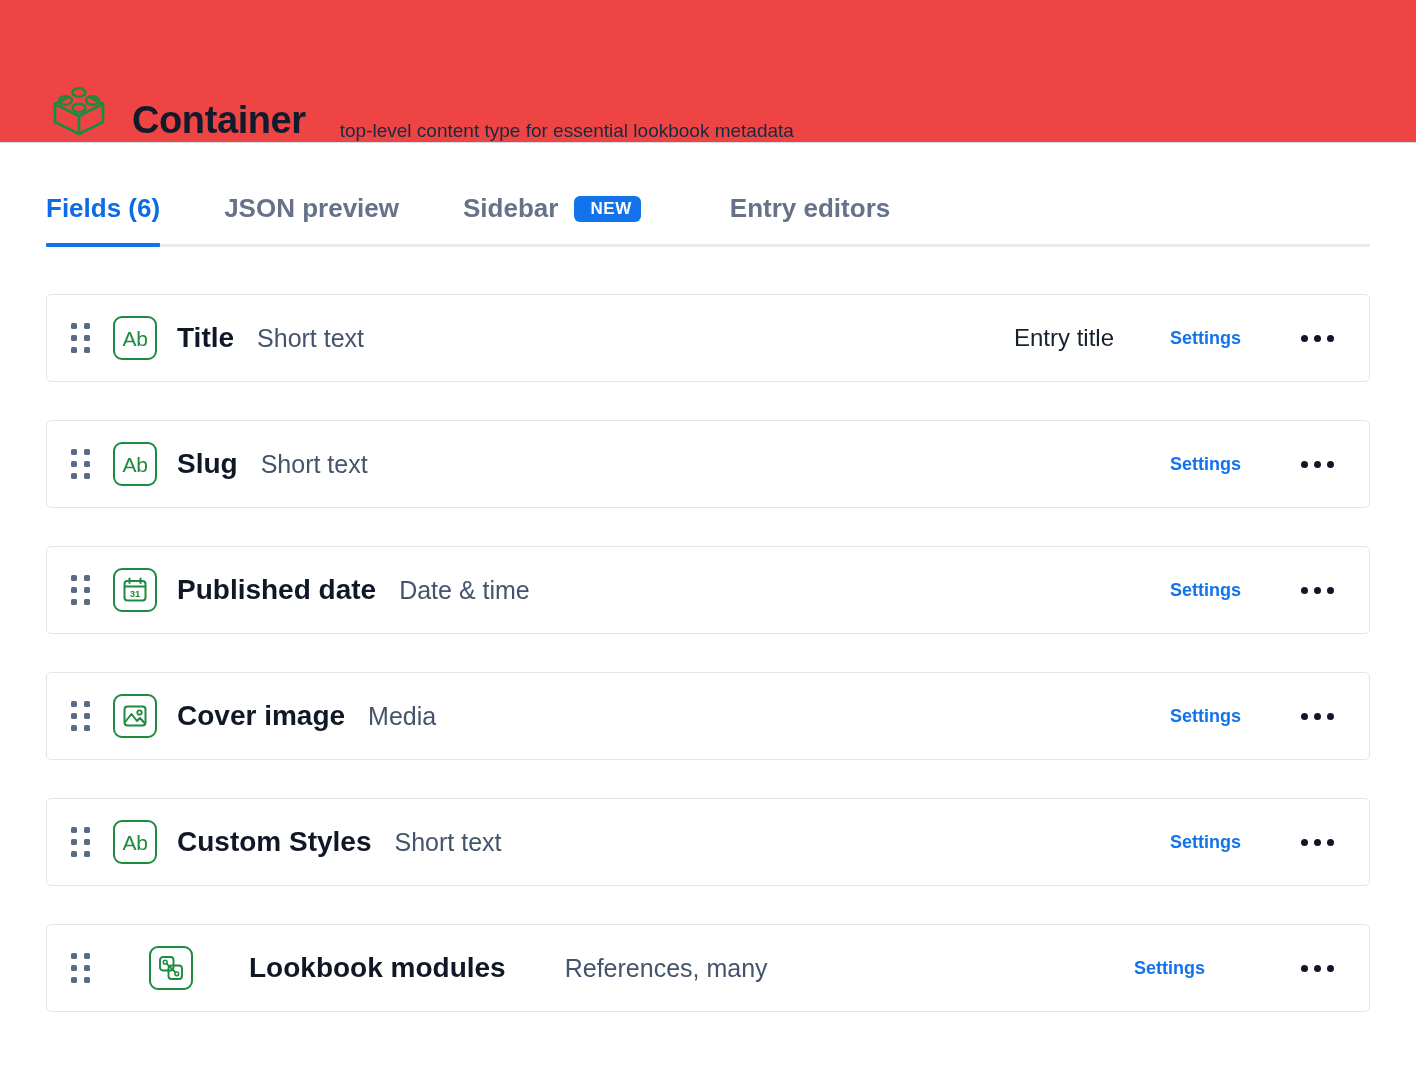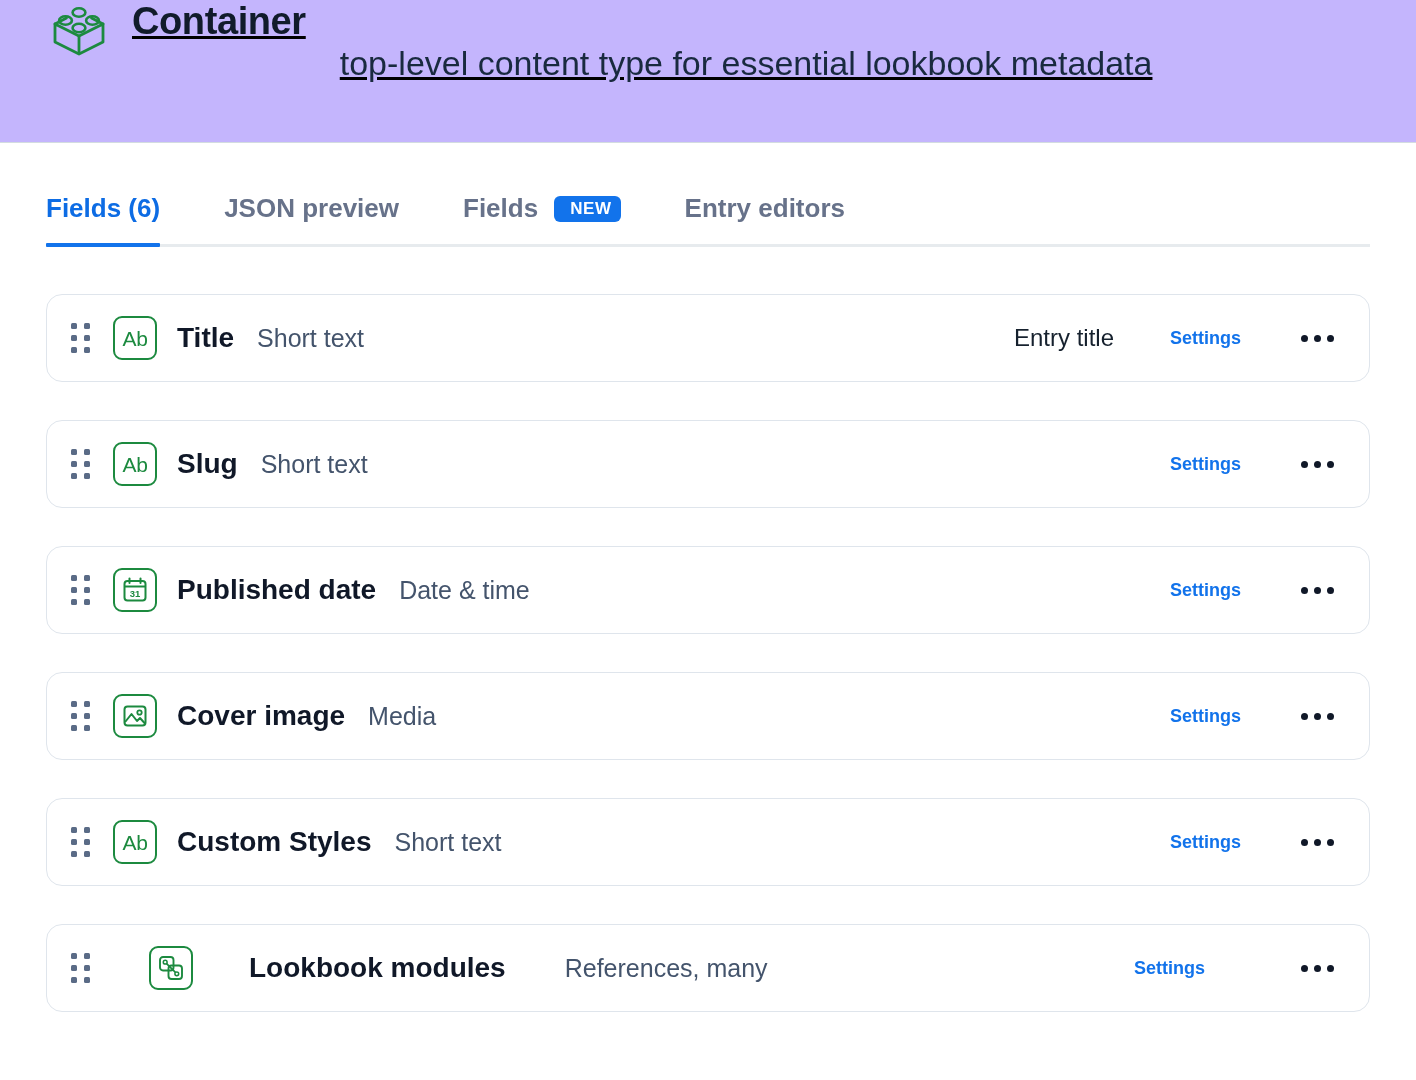--- a/index.html
+++ b/index.html
@@ -8,45 +8,44 @@
     width: 1416px;
     height: 1080px;
     background: #ffffff;
     font-family: "Liberation Sans", sans-serif;
     -webkit-font-smoothing: antialiased;
   }
 
   
   .ct-header {
     height: 143px;
-    background: #c4b5fd;
+    background: #ef4444;
     border-bottom: 1px solid #d3dce0;
     display: flex;
-    align-items: flex-start;
+    align-items: flex-end;
     padding: 0 48px;
-    text-decoration: underline;
   }
   .ct-header-icon {
     width: 62px;
     height: 62px;
     flex: 0 0 62px;
     display: flex;
     align-items: center;
     justify-content: center;
     margin-right: 22px;
   }
   .ct-title {
     font-size: 38px;
     font-weight: bold;
     color: #111b2b;
     letter-spacing: -0.4px;
     white-space: nowrap;
   }
   .ct-subtitle {
-    font-size: 34px;
+    font-size: 19px;
     color: #192a3f;
     margin-left: 34px;
     white-space: nowrap;
     font-weight: 400;
     margin-top: 44px;
   }
 
   
   .tabs-wrap {
     padding: 0 46px;
@@ -67,21 +66,21 @@
     position: relative;
     cursor: pointer;
     display: flex;
     align-items: center;
     white-space: nowrap;
     background: none;
     border: none;
     font-family: inherit;
     justify-content: flex-end;
   }
-  .tab:last-child { margin-right: 0; }
+  .tab:last-child { margin-right: 0; margin-left: 25px; }
   .tab.active { color: #0d6ce4; }
   .tab.active::after {
     content: "";
     position: absolute;
     left: 0; right: 0; bottom: -3px;
     height: 4px;
     background: #1273eb;
     border-radius: 1px;
   }
   .new-badge {
@@ -98,21 +97,21 @@
   }
 
   
   .fields {
     padding: 0 46px;
     margin-top: 47px;
   }
   .field-row {
     height: 88px;
     border: 1px solid #dfe5ec;
-    border-radius: 16px;
+    border-radius: 5px;
     background: #ffffff;
     display: flex;
     align-items: center;
     padding: 0 24px 0 22px;
     margin-bottom: 38px;
   }
   .field-row:last-child { margin-bottom: 0; gap: 36px; }
 
   .drag-handle {
     width: 22px;
@@ -232,21 +231,21 @@
 
 <div class="tabs-wrap">
   <div class="tabs">
     <button class="tab active">
       <span>Fields (6)</span>
     </button>
     <button class="tab">
       <span>JSON preview</span>
     </button>
     <button class="tab">
-      <span>Fields</span>
+      <span>Sidebar</span>
       <span class="new-badge">NEW</span>
     </button>
     <button class="tab">
       <span>Entry editors</span>
     </button>
   </div>
 </div>
 
 <div class="fields">
 

